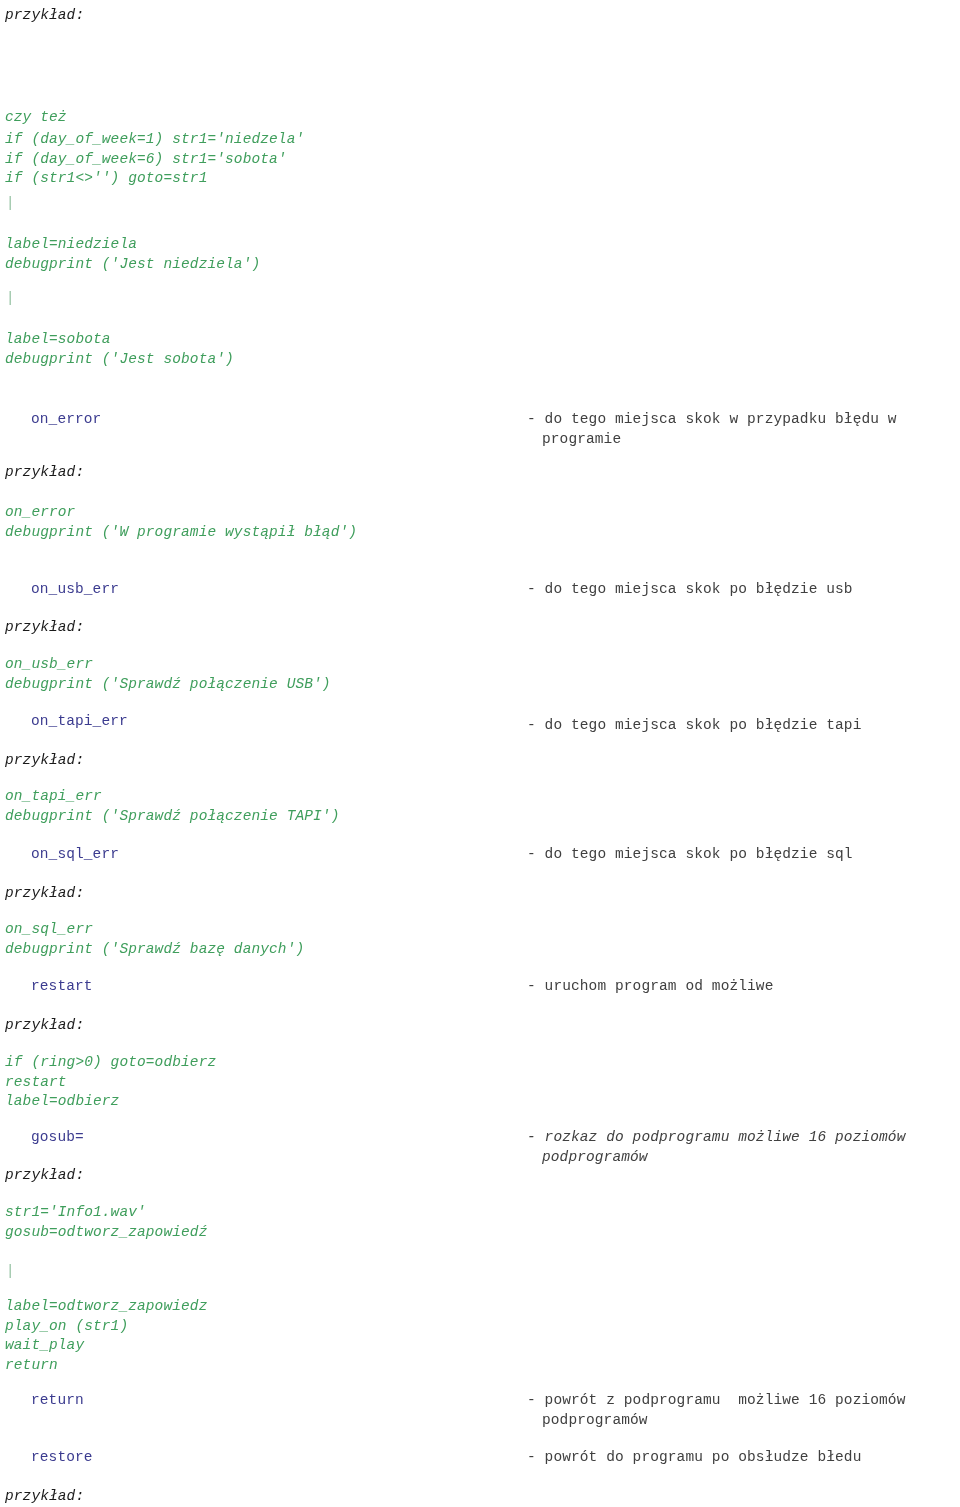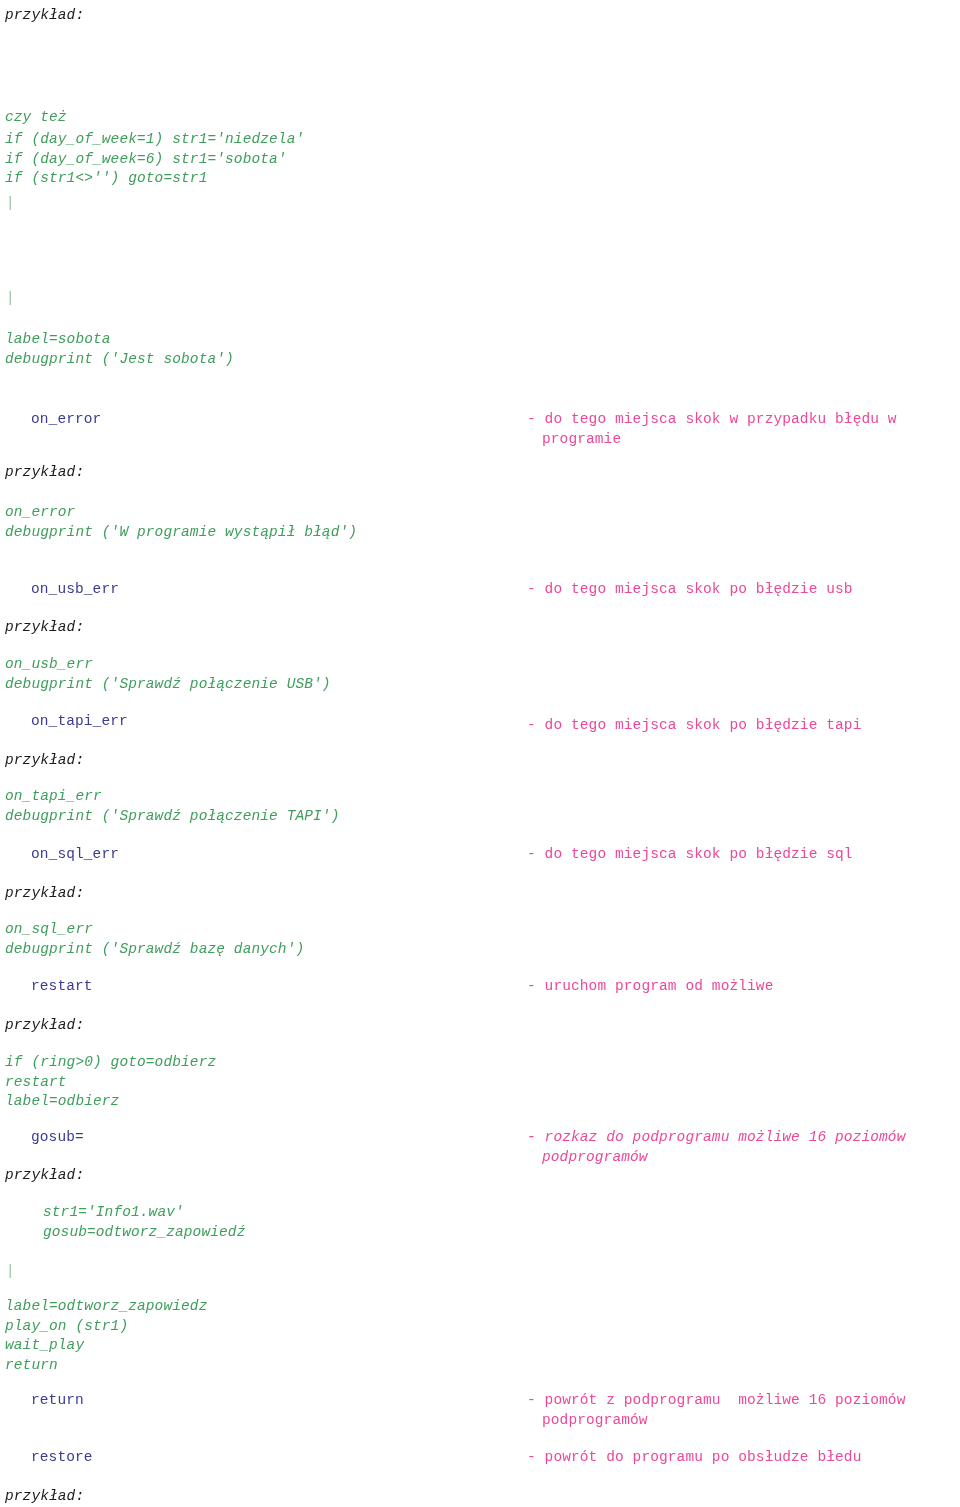--- a/index.html
+++ b/index.html
@@ -53,21 +53,21 @@
     left: 31px;
     color: #3b3b8f;
     font-style: normal;
     font-weight: 400;
   }
 
   
   .desc {
     left: 527px;
     width: 433px;
-    color: #ec4899;
+    color: #404040;
     font-style: normal;
     font-weight: 400;
     white-space: pre-wrap;
   }
   .desc .cont {
     display: block;
     padding-left: 15px;
   }
 
   
@@ -87,20 +87,22 @@
 
 
   <div class="row code-block" style="top:108px;">czy też</div>
 
   <div class="row code-block" style="top:130px;">if (day_of_week=1) str1='niedzela'
 if (day_of_week=6) str1='sobota'
 if (str1&lt;&gt;'') goto=str1</div>
 
   <div class="row pipe" style="top:194px;">|</div>
 
+  <div class="row code-block" style="top:235px;">label=niedziela
+debugprint ('Jest niedziela')</div>
 
   <div class="row pipe" style="top:289px;">|</div>
 
   <div class="row code-block" style="top:330px;">label=sobota
 debugprint ('Jest sobota')</div>
 
   <div class="row term" style="top:410px;">on_error</div>
   <div class="row desc" style="top:410px;"><span>- do tego miejsca skok w przypadku błędu w</span><span class="cont">programie</span></div>
 
   <div class="row example-label" style="top:463px;">przykład:</div>
@@ -133,21 +135,21 @@
 
   <div class="row example-label" style="top:1016px;">przykład:</div>
   <div class="row code-block" style="top:1053px;">if (ring&gt;0) goto=odbierz
 restart
 label=odbierz</div>
 
   <div class="row term" style="top:1128px;">gosub=</div>
   <div class="row desc" style="top:1128px;font-style:italic;"><span>- rozkaz do podprogramu możliwe 16 poziomów</span><span class="cont">podprogramów</span></div>
 
   <div class="row example-label" style="top:1166px;">przykład:</div>
-  <div class="row code-block" style="top:1203px;margin-left:38px;">str1='Info1.wav'
+  <div class="row code-block" style="top:1203px;">str1='Info1.wav'
 gosub=odtworz_zapowiedź</div>
 
   <div class="row pipe" style="top:1262px;">|</div>
 
   <div class="row code-block" style="top:1297px;">label=odtworz_zapowiedz
 play_on (str1)
 wait_play
 return</div>
 
   <div class="row term" style="top:1391px;">return</div>

